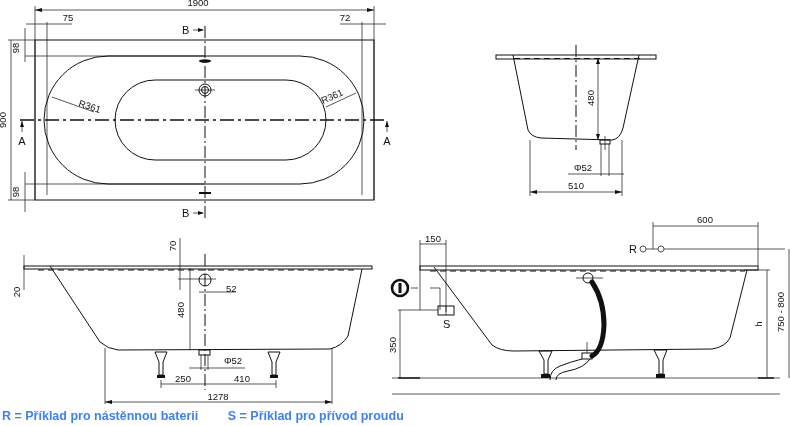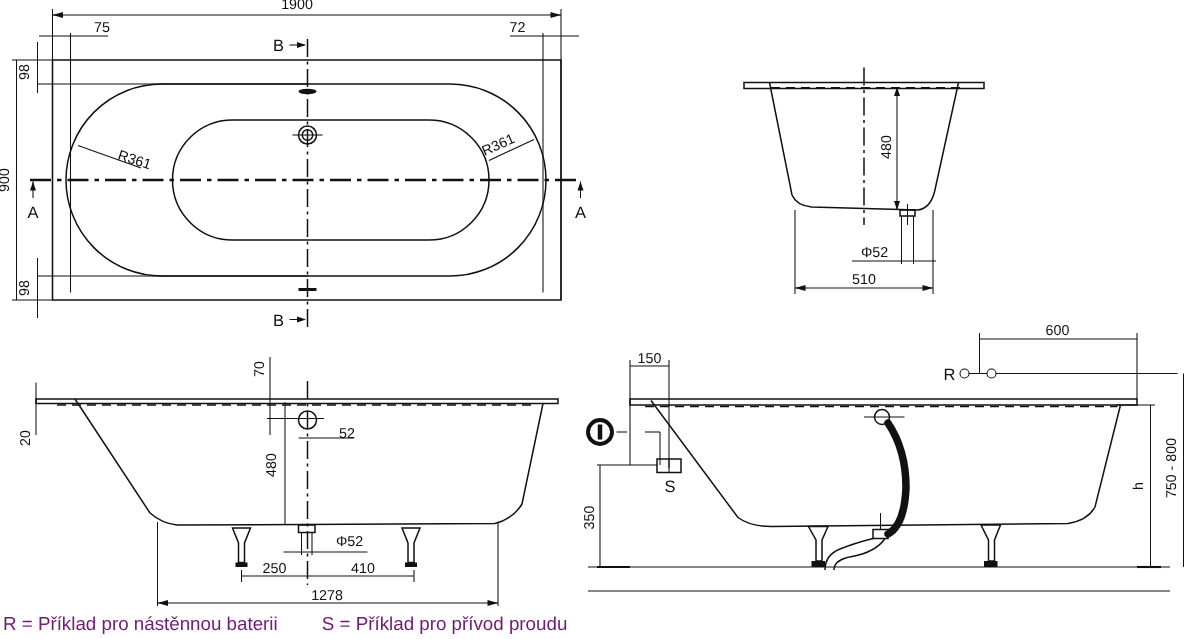--- a/index.html
+++ b/index.html
@@ -8,21 +8,21 @@
   svg text { font-family: "Liberation Sans", sans-serif; fill: #111; }
   .dim { font-size: 9.5px; }
   .lbl { font-size: 11px; }
   .ln { stroke: #111; stroke-width: 1; fill: none; }
   .thin { stroke: #111; stroke-width: 0.7; fill: none; }
   .thick { stroke: #111; stroke-width: 1.4; fill: none; }
   .dash { stroke: #111; stroke-width: 1; fill: none; stroke-dasharray: 6 4; }
   .center { stroke: #111; stroke-width: 1; fill: none; stroke-dasharray: 12 3 2 3; }
   .centerbold { stroke: #111; stroke-width: 1.6; fill: none; stroke-dasharray: 14 4 3 4; }
   .hose { stroke: #111; stroke-width: 5; fill: none; stroke-linecap: round; }
-  .legend { position: absolute; left: 2px; top: 409px; font-size: 12.5px; color: #701a75; white-space: nowrap; }
+  .legend { position: absolute; left: 2px; top: 409px; font-size: 12.5px; color: #3b82f6; white-space: nowrap; font-weight: bold; }
   .legend span { display: inline-block; }
   .legend .r { margin-right: 26px; }
 </style>
 </head>
 <body>
 
 <svg id="drawing" viewBox="0 0 790 426" xmlns="http://www.w3.org/2000/svg">
 
   <g>
 

